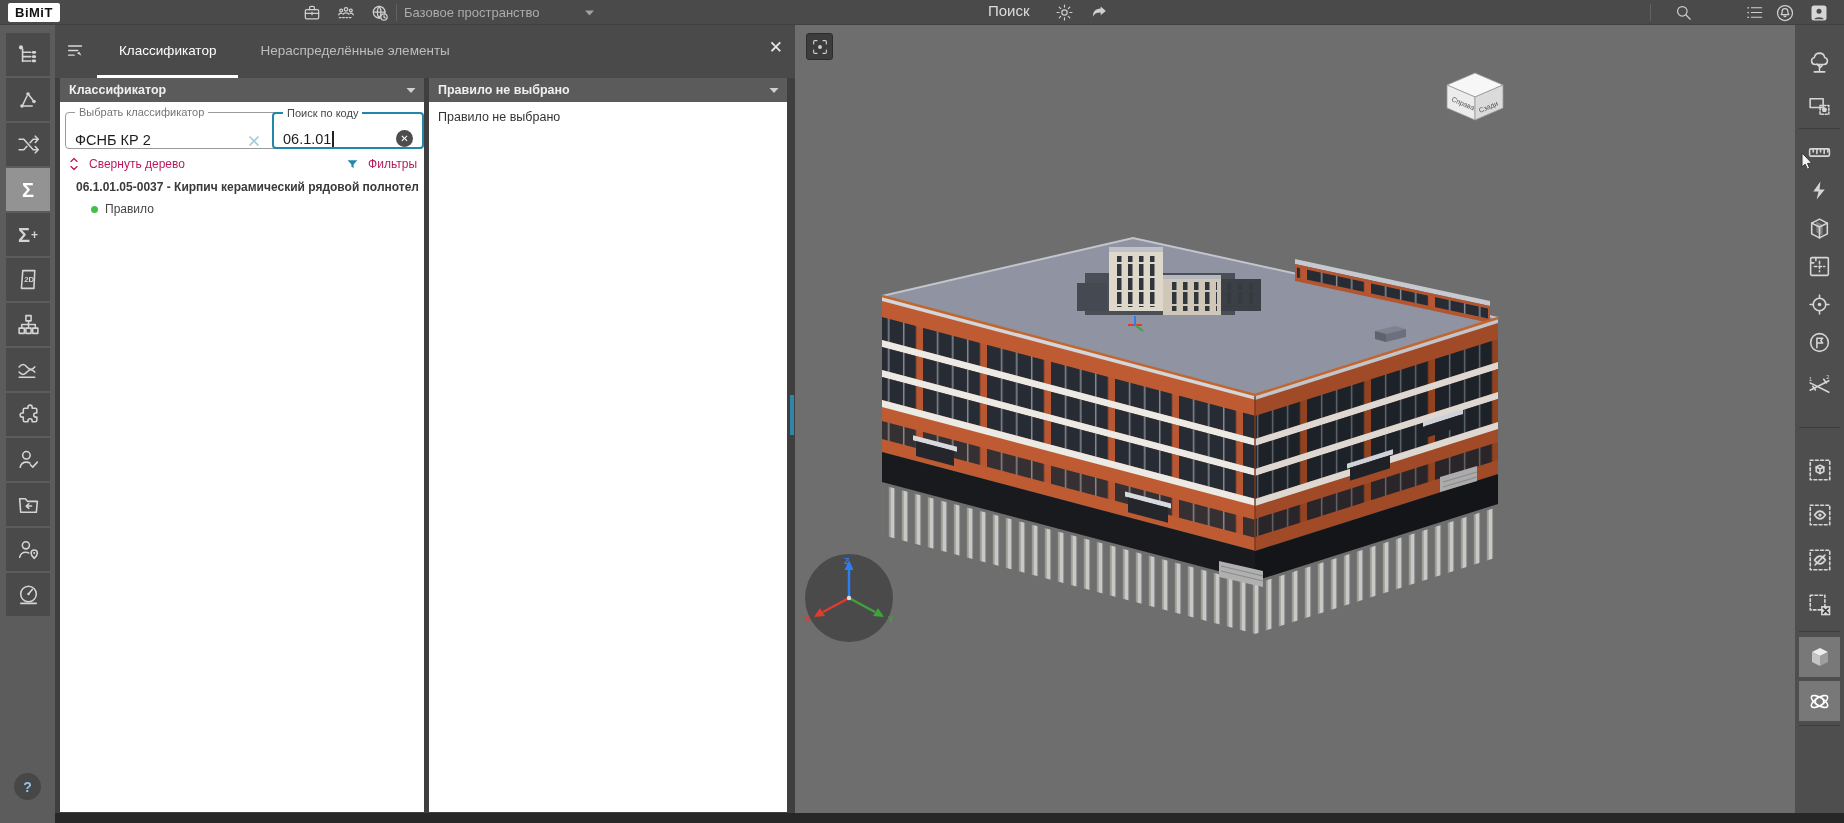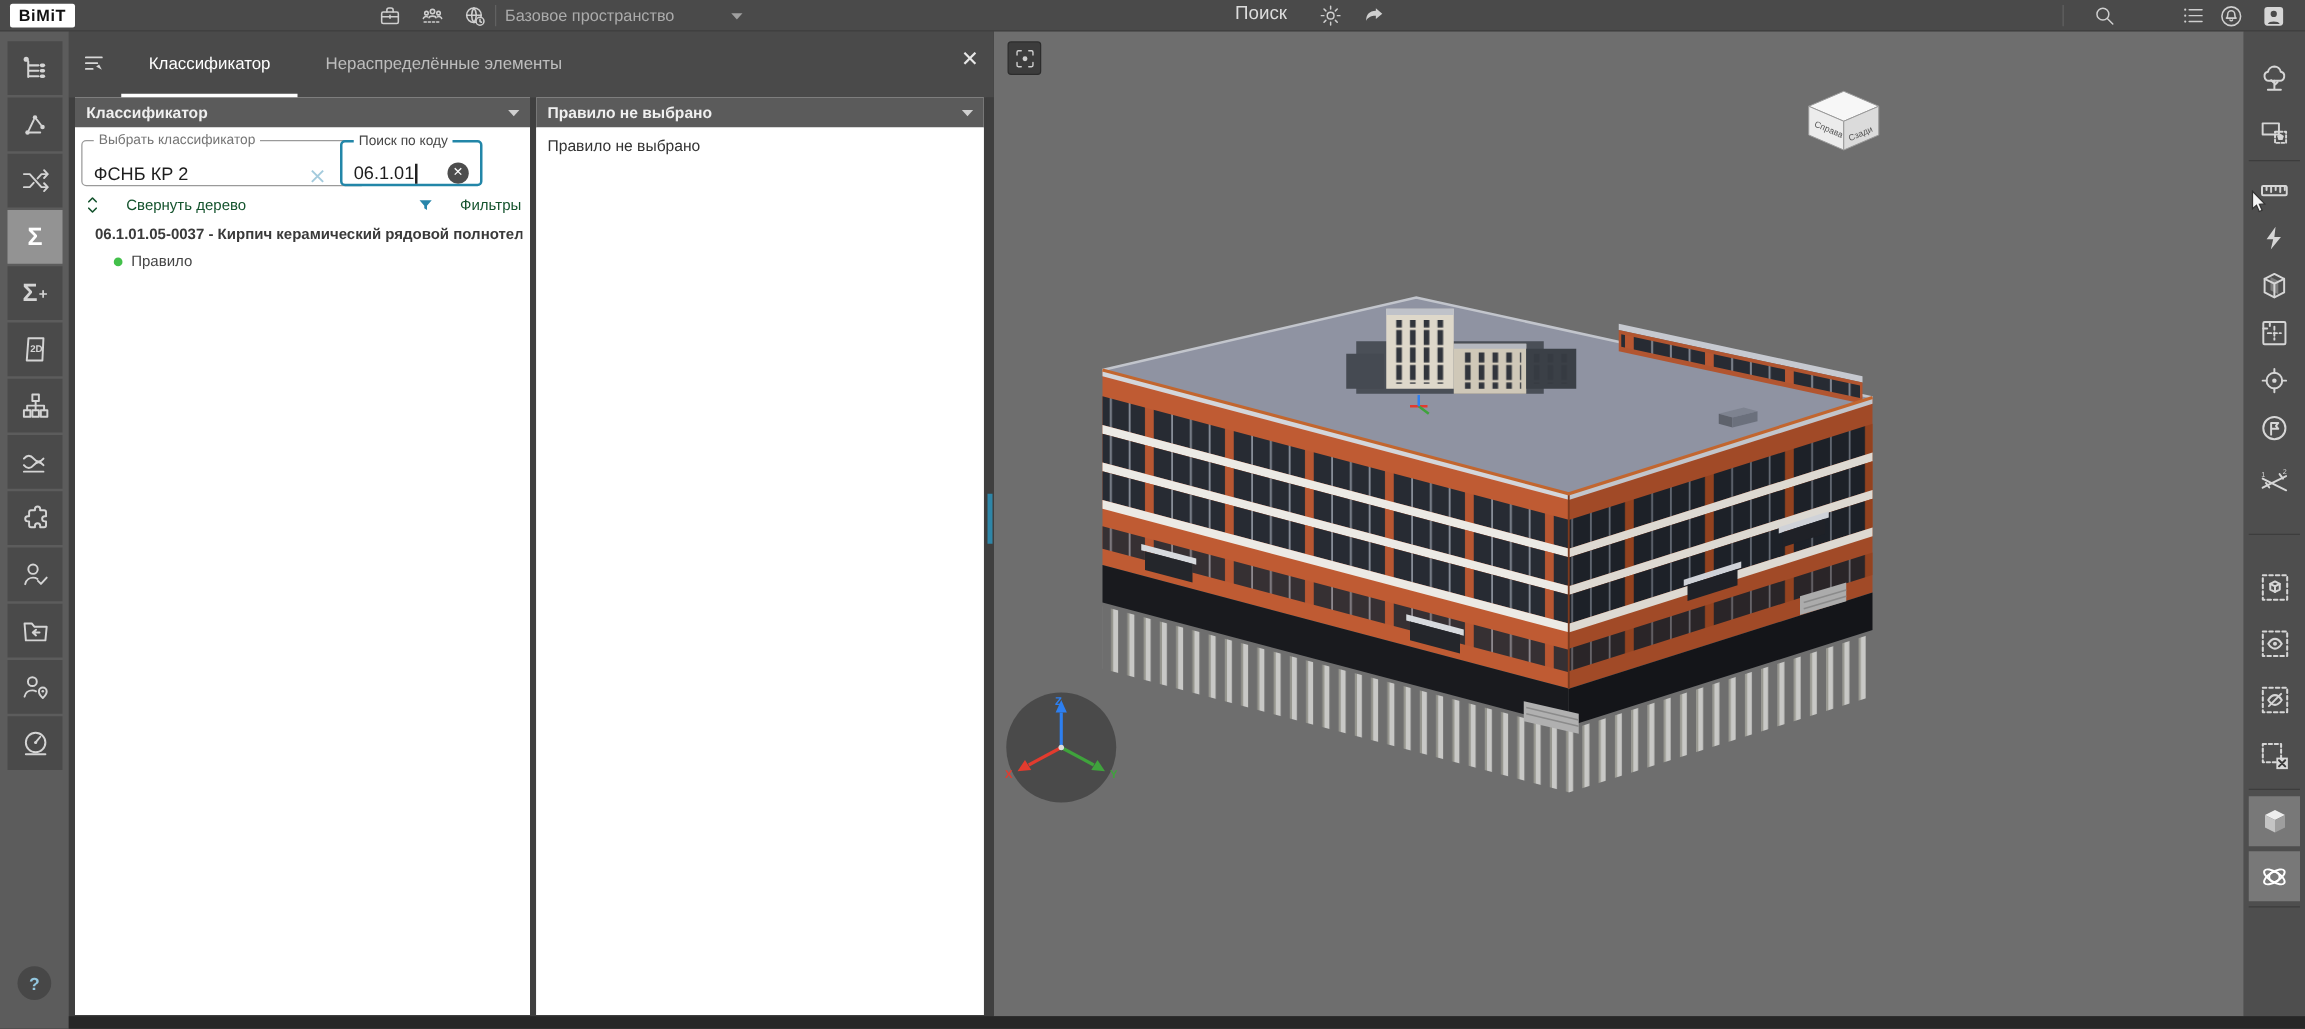--- a/index.html
+++ b/index.html
@@ -51,21 +51,21 @@
   
   .field{position:absolute;border:1px solid #9a9a9a;border-radius:4px;background:#fff;height:37px}
   .flabel{position:absolute;top:-7px;left:9px;background:#fff;padding:0 4px;font-size:11px;color:#757575;line-height:13px;white-space:nowrap}
   .fval{display:flex;align-items:flex-end;height:100%;padding:0 9px;font-size:14.5px;color:#1d1d1d}
   .field.focused{border:2px solid #2286a8}
   .field.focused .flabel{color:#474747}
   .caret-bar{display:inline-block;width:1.5px;height:16px;background:#222;margin-left:1px}
   .clear-circle{margin-left:auto;width:17px;height:17px;border-radius:50%;background:#4d4d4d;color:#fff;
     font-size:10px;display:flex;align-items:center;justify-content:center;line-height:1}
   .link-row{position:absolute;left:0;top:55px;width:100%;height:16px;font-size:12px;color:#2886ab}
-  .link{display:inline-flex;align-items:center;gap:21px;color:#14532d}
+  .link{display:inline-flex;align-items:center;gap:9px;color:#be185d}
   .tree-node{position:absolute;left:10px;top:78px;display:flex;align-items:center;gap:6px;
     font-size:12px;font-weight:bold;color:#3a3a3a;white-space:nowrap;max-width:348px;overflow:hidden}
   .tree-child{position:absolute;left:31px;top:100px;display:flex;align-items:center;gap:7px;font-size:12px;color:#454545}
   .dot{width:7px;height:7px;border-radius:50%;background:#43c04a}
   .rule-text{position:absolute;left:9px;top:8px;font-size:12.5px;color:#333}
 
   
   .viewport{position:absolute;left:795px;top:25px;width:1000px;height:788px;background:#6e6e6e;overflow:hidden}
   .fit-btn{position:absolute;left:11px;top:8px;width:27px;height:27px;background:#3c3c3c;
     border:1px solid #2c2c2c;border-radius:3px;display:flex;align-items:center;justify-content:center;color:#cdcdcd}
@@ -285,21 +285,21 @@
           <span>ФСНБ КР 2</span>
           <svg style="margin-left:auto" width="14" height="14" viewBox="0 0 14 14">
             <path d="M2.5 2.5l9 9M11.5 2.5l-9 9" stroke="#a4cbdd" stroke-width="1.6"></path>
             </svg>
           <svg style="margin-left:12px" width="10" height="7" viewBox="0 0 10 7">
             <path d="M0.5 1l4.5 5 4.5-5z" fill="#8a8a8a"></path>
             </svg>
         </span>
       </div>
 
-      <div class="field focused" style="left:212px;top:10px;width:114px">
+      <div class="field focused" style="left:212px;top:10px;width:152px">
         <span class="flabel">Поиск по коду</span>
         <span class="fval">
           <span>06.1.01</span>
           <span class="caret-bar"></span>
           <span class="clear-circle">✕</span>
         </span>
       </div>
 
       <div class="link-row">
         <span class="link" style="position:absolute;left:8px">

